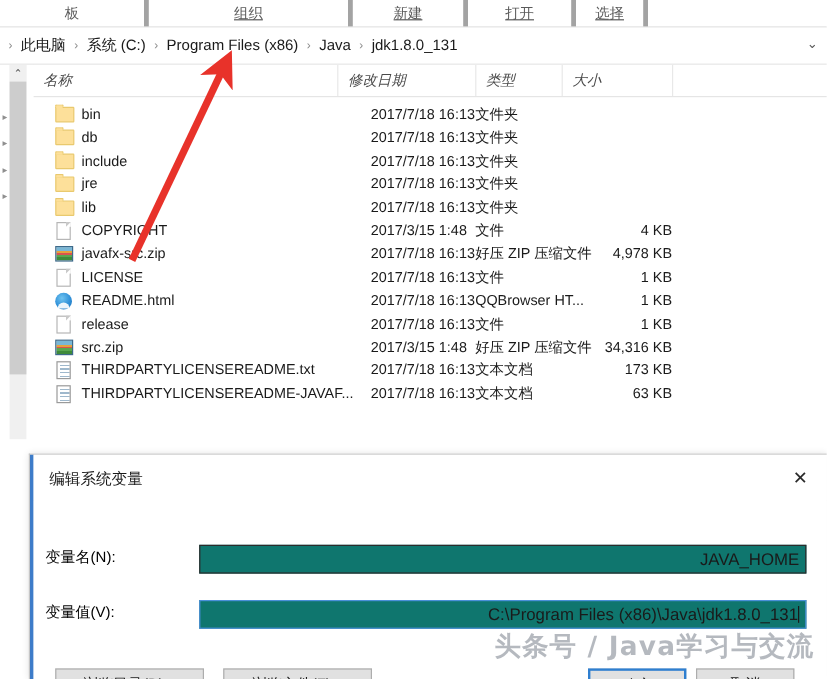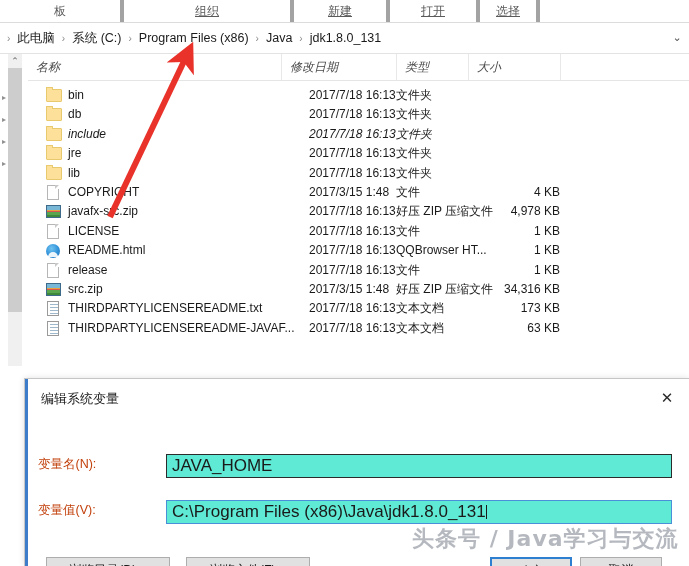--- a/index.html
+++ b/index.html
@@ -324,35 +324,36 @@
   .dlg-body {
     position: absolute;
     left: 3px; top: 38px;
     width: 662px; height: 150px;
     background: #ffffff;
   }
   .fld-label {
     position: absolute;
     left: 10px;
     font-size: 12.5px;
-    color: #c2410c;
+    color: #000000;
     height: 20px;
     line-height: 20px;
   }
   .fld-input {
     position: absolute;
     height: 24px;
     box-sizing: border-box;
-    background: #5eead4;
-    font-size: 17px;
+    background: #0f766e;
+    font-size: 14px;
     color: #1a1a1a;
     padding: 0 5px;
     line-height: 22px;
     white-space: nowrap;
     overflow: hidden;
+    text-align: right;
   }
   #name-input {
     left: 138px; top: 37px;
     width: 506px;
     border: 1px solid #2b2b2b;
   }
   #value-input {
     left: 138px; top: 83px;
     width: 506px;
     border: 1px solid #4a90d9;
@@ -451,21 +452,21 @@
           <div class="cell-date">2017/7/18 16:13</div>
           <div class="cell-type">文件夹</div>
           <div class="cell-size"></div>
         </div>
         <div class="row" style="top: 51.4px;">
           <div class="cell-name"><span class="ico ico-folder"></span><span class="nm">db</span></div>
           <div class="cell-date">2017/7/18 16:13</div>
           <div class="cell-type">文件夹</div>
           <div class="cell-size"></div>
         </div>
-        <div class="row" style="top: 70.8px; font-style: italic;">
+        <div class="row" style="top: 70.8px;">
           <div class="cell-name"><span class="ico ico-folder"></span><span class="nm">include</span></div>
           <div class="cell-date">2017/7/18 16:13</div>
           <div class="cell-type">文件夹</div>
           <div class="cell-size"></div>
         </div>
         <div class="row" style="top: 90.2px;">
           <div class="cell-name"><span class="ico ico-folder"></span><span class="nm">jre</span></div>
           <div class="cell-date">2017/7/18 16:13</div>
           <div class="cell-type">文件夹</div>
           <div class="cell-size"></div>

